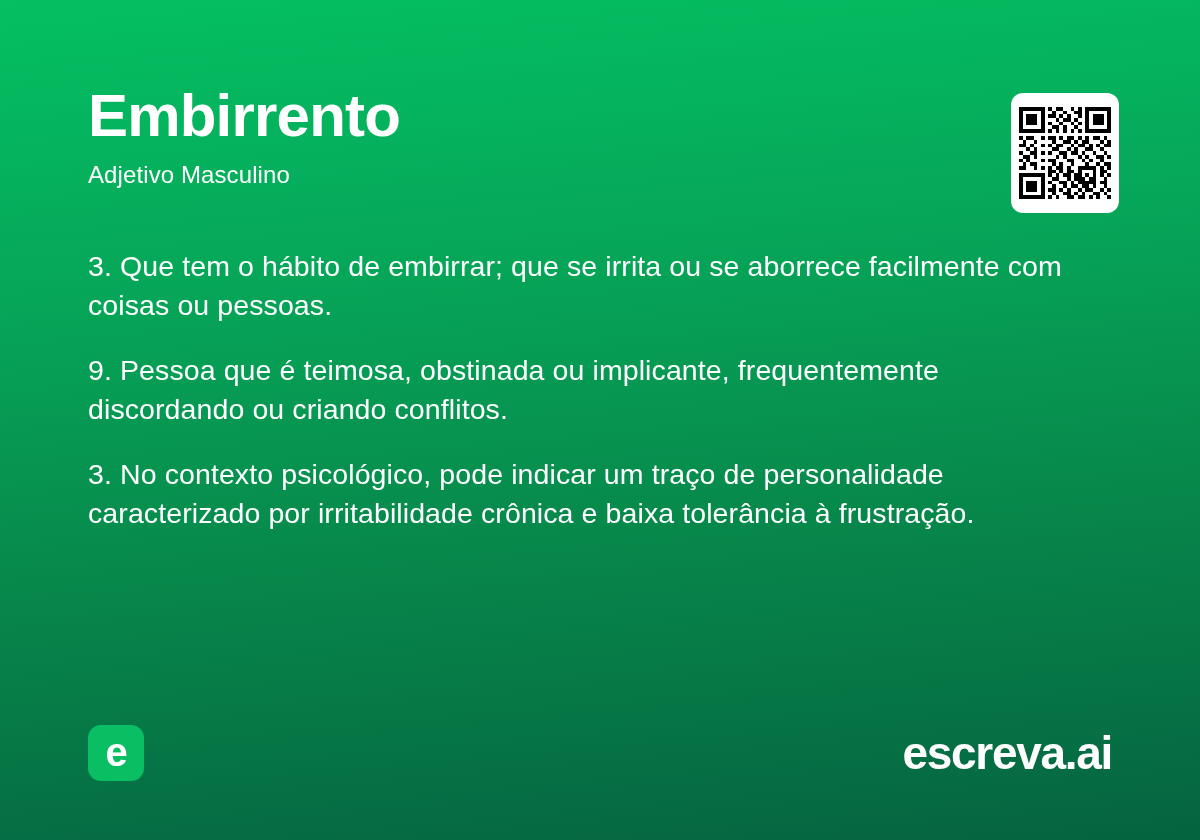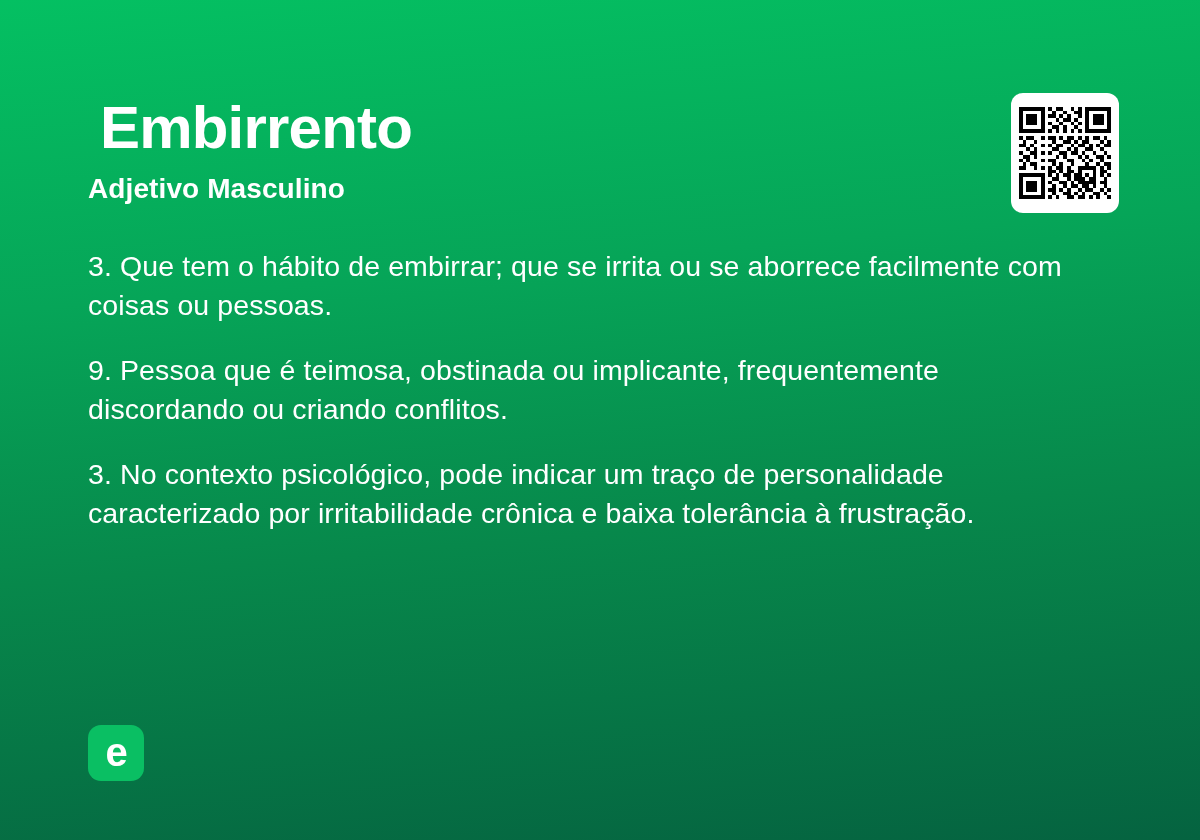--- a/index.html
+++ b/index.html
@@ -28,26 +28,26 @@
     left: 88px;
     top: 86px;
     right: 88px;
   }
   .word-title {
     font-size: 60px;
     font-weight: 700;
     color: #ffffff;
     letter-spacing: -0.8px;
     line-height: 1.0;
-    margin: 12px;
+    margin: 0;
     white-space: nowrap;
   }
   .word-subtitle {
-    font-size: 28px;
-    font-weight: 700;
+    font-size: 24px;
+    font-weight: 400;
     color: #ffffff;
     margin: 16px 0 0 0;
     line-height: 1.1;
     letter-spacing: 0.1px;
   }
 
   
   .qr-wrap {
     position: absolute;
     right: 81px;
@@ -321,15 +321,16 @@
   <div class="definitions">
     <p class="definition">3. Que tem o hábito de embirrar; que se irrita ou se aborrece facilmente com coisas ou pessoas.</p>
     <p class="definition">9. Pessoa que é teimosa, obstinada ou implicante, frequentemente discordando ou criando conflitos.</p>
     <p class="definition">3. No contexto psicológico, pode indicar um traço de personalidade caracterizado por irritabilidade crônica e baixa tolerância à frustração.</p>
   </div>
 
   <div class="footer">
     <div class="brand-logo">
       <span class="brand-logo-letter">e</span>
     </div>
+    <div class="brand-wordmark">escreva.ai</div>
   </div>
 
 </div>
 
 </body></html>

